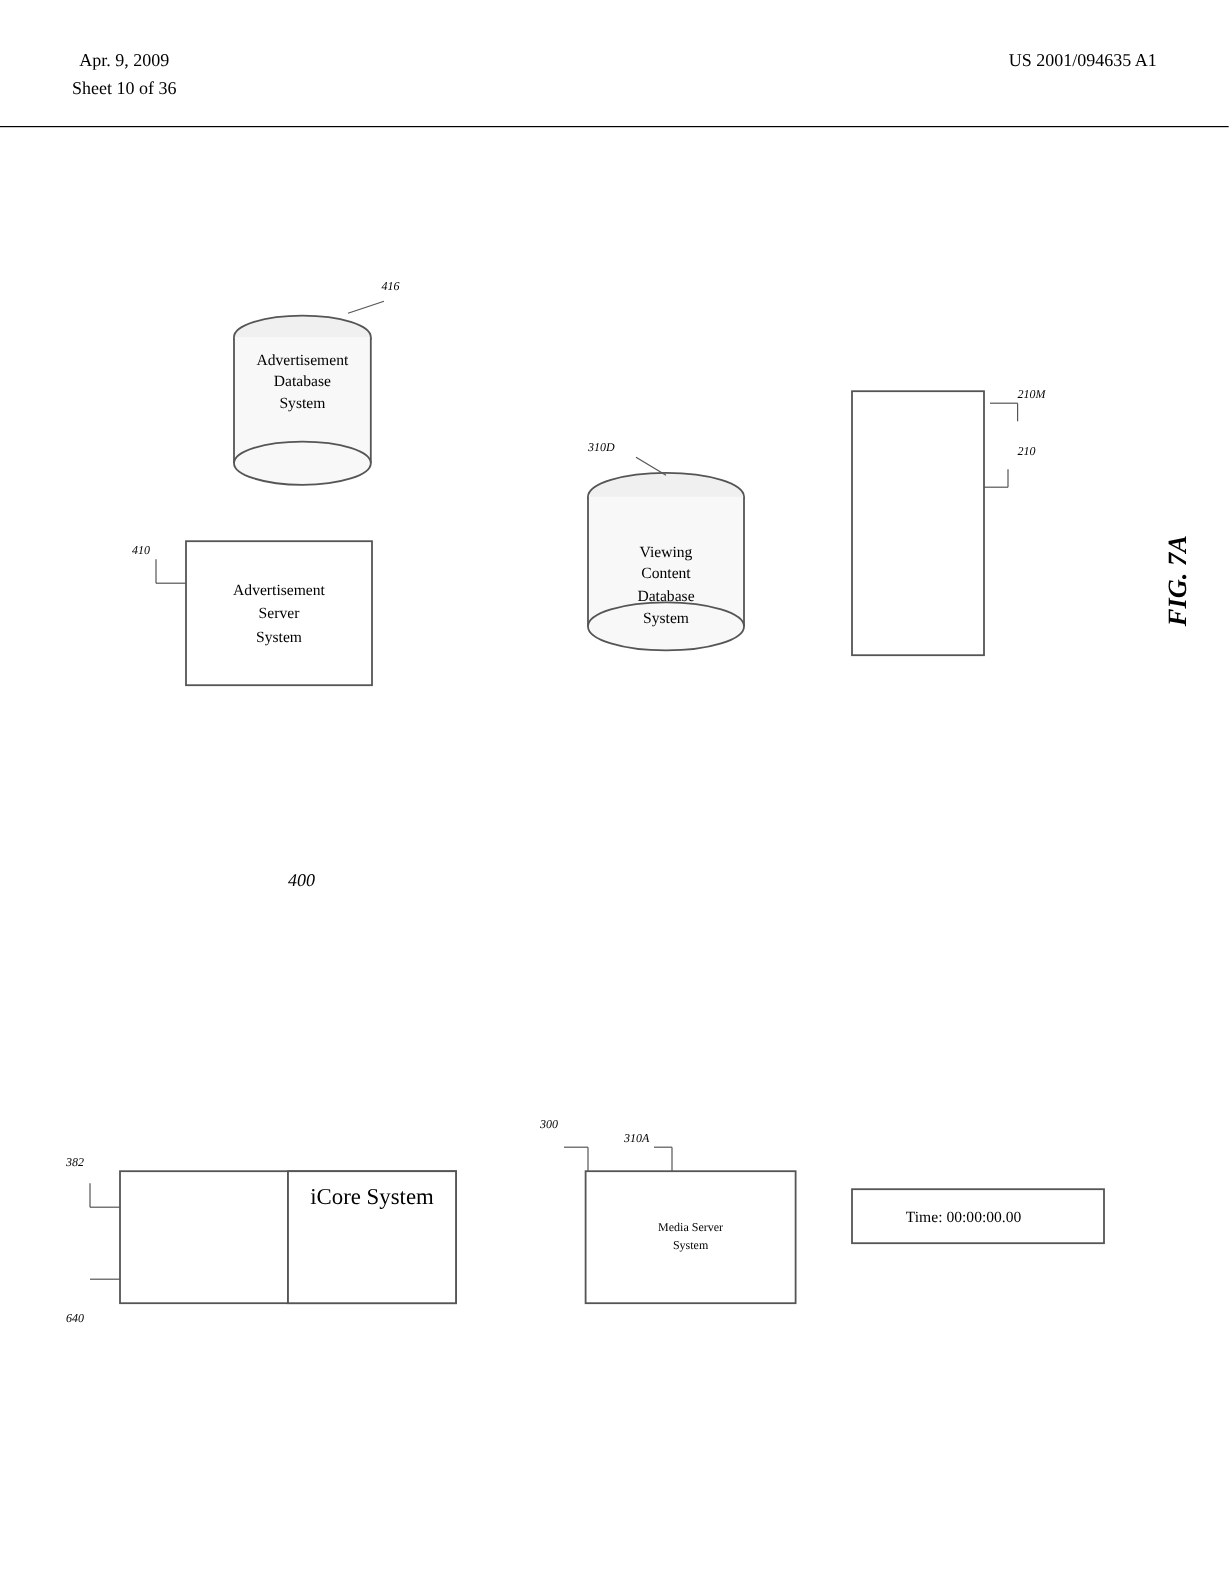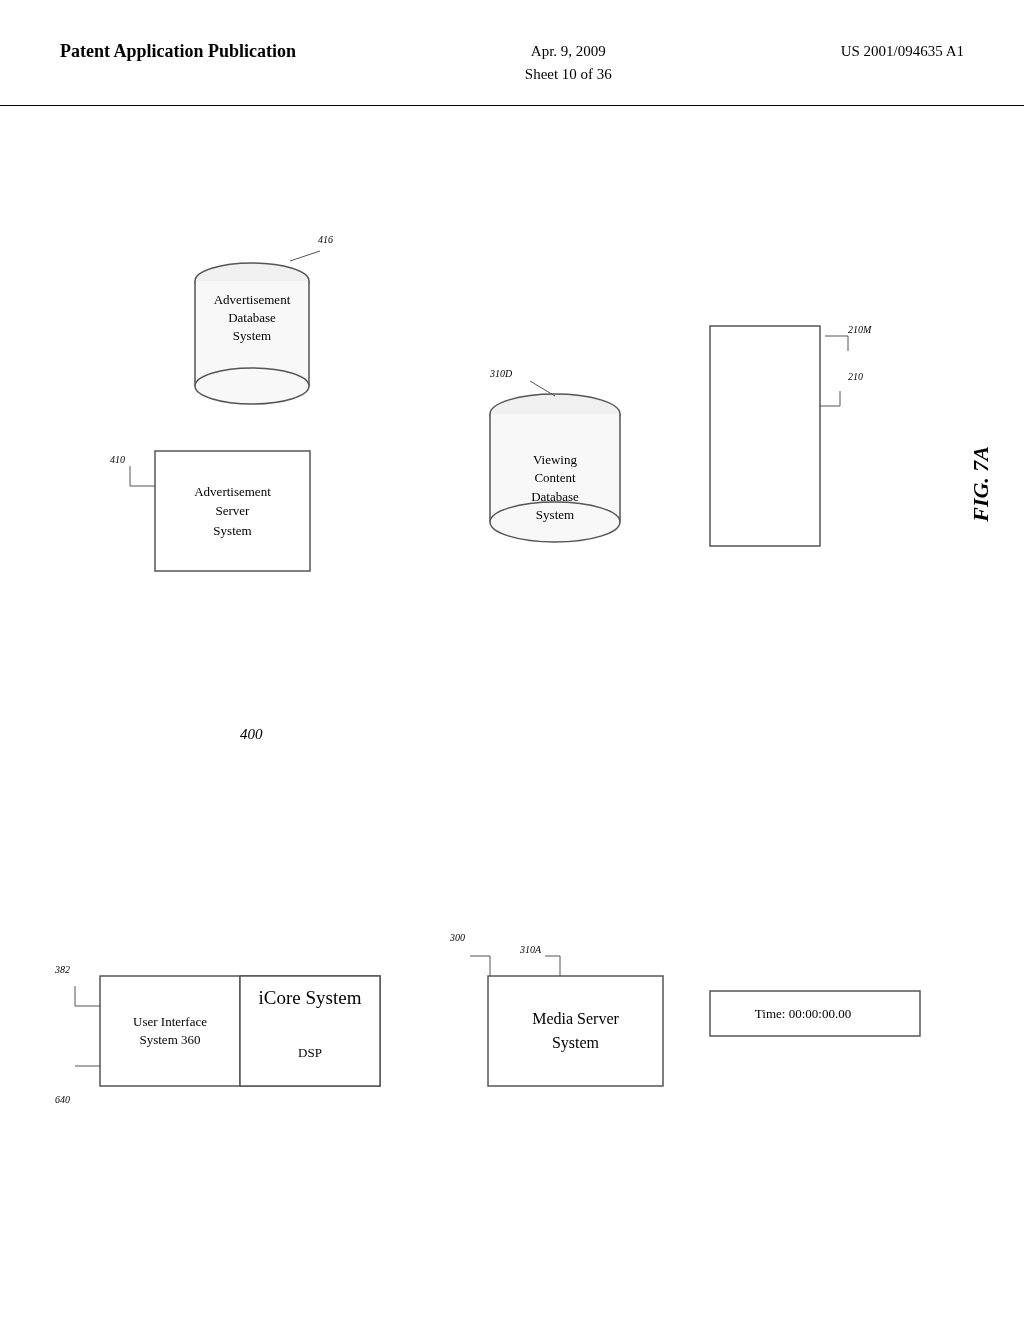--- a/index.html
+++ b/index.html
@@ -66,21 +66,20 @@
       left: 0;
       width: 100%;
       height: 100%;
       overflow: visible;
     }
   </style>
 </head>
 <body>
 
 <div class="header">
-  <div class="header-left">Patent Application Publication</div>
   <div class="header-center">
     <span>Apr. 9, 2009</span><br>
     <span>Sheet 10 of 36</span>
   </div>
   <div class="header-right">US 2001/094635 A1</div>
 </div>
 
 <div class="diagram-area">
 
   <svg class="diagram-svg">
@@ -172,37 +171,31 @@
   </div>
 
   <div class="fig-label" style="right:30px; top:340px; font-style:italic;">
     <span>FIG. 7A</span>
   </div>
 
   <div class="annotation" style="left:55px; top:858px;">382</div>
 
   <div class="annotation" style="left:55px; top:988px;">640</div>
 
-  <div style="position:absolute; left:100px; top:870px; width:140px; height:110px; display:flex; align-items:center; justify-content:center; text-align:center; font-size:13px; line-height:1.4; z-index:2;">
-    <span><span>User Interface</span><br><span>System 360</span></span>
-  </div>
 
   <div style="position:absolute; left:240px; top:870px; width:140px; height:45px; display:flex; align-items:center; justify-content:center; text-align:center; font-size:19px; line-height:1.4; z-index:2;">
     <span>iCore System</span>
   </div>
 
-  <div style="position:absolute; left:240px; top:915px; width:140px; height:65px; display:flex; align-items:center; justify-content:center; text-align:center; font-size:13px; line-height:1.4; z-index:2;">
-    <span>DSP</span>
-  </div>
 
   <div class="annotation" style="left:450px; top:826px;">300</div>
 
   <div class="annotation" style="left:520px; top:838px;">310A</div>
 
-  <div style="position:absolute; left:488px; top:870px; width:175px; height:110px; display:flex; align-items:center; justify-content:center; text-align:center; font-size:16px; line-height:1.5; z-index:2;">
+  <div style="position:absolute; left:488px; top:870px; width:175px; height:110px; display:flex; align-items:center; justify-content:center; text-align:center; font-size:10px; line-height:1.5; z-index:2;">
     <span><span>Media Server</span><br><span>System</span></span>
   </div>
 
   <div style="position:absolute; left:710px; top:885px; width:186px; height:45px; display:flex; align-items:center; justify-content:center; text-align:center; font-size:13px; z-index:2;">
     <span>Time:  00:00:00.00</span>
   </div>
 
 </div>
 
 </body></html>

